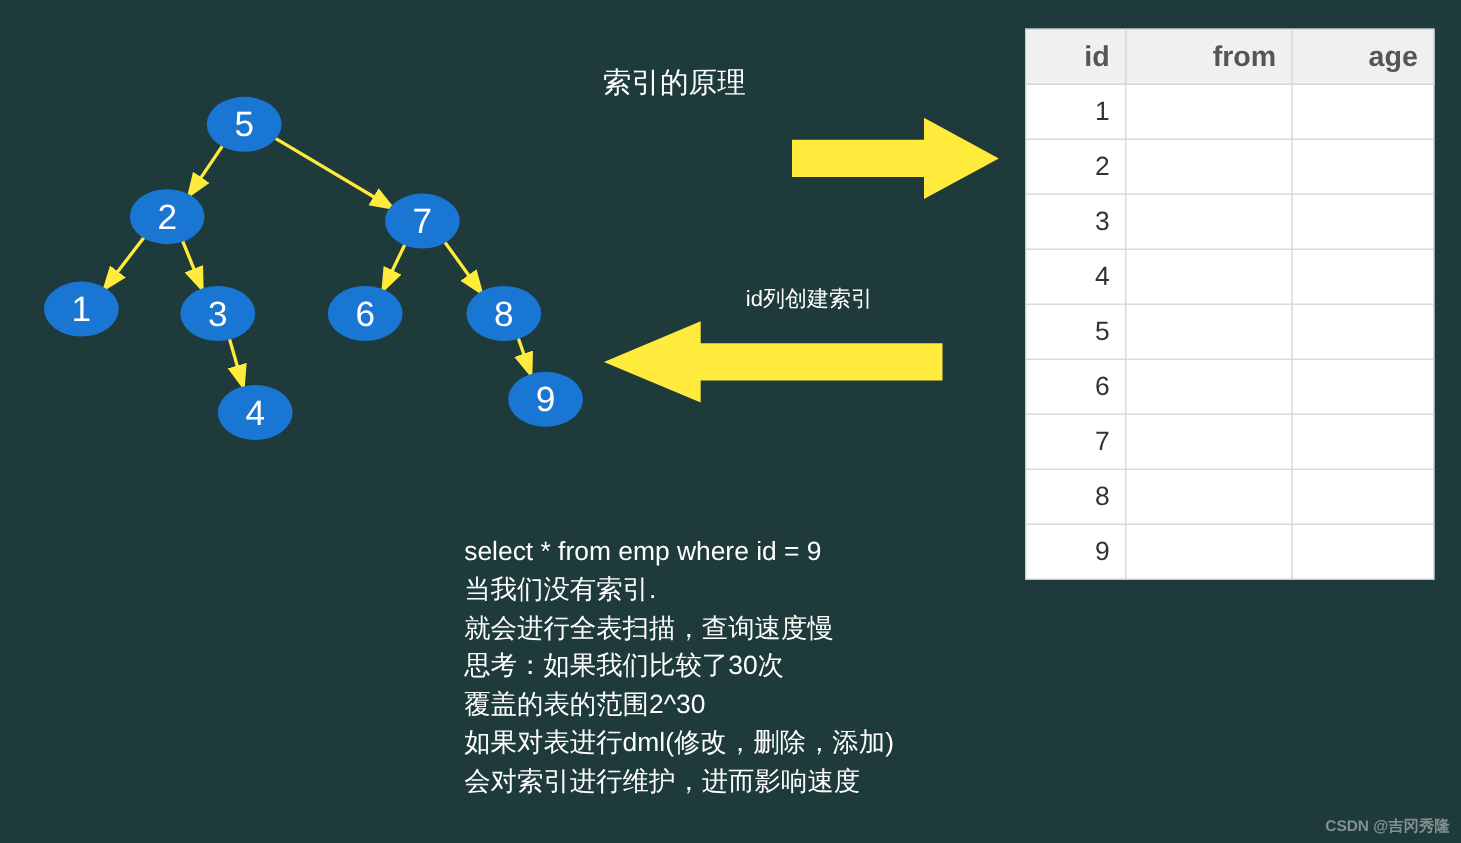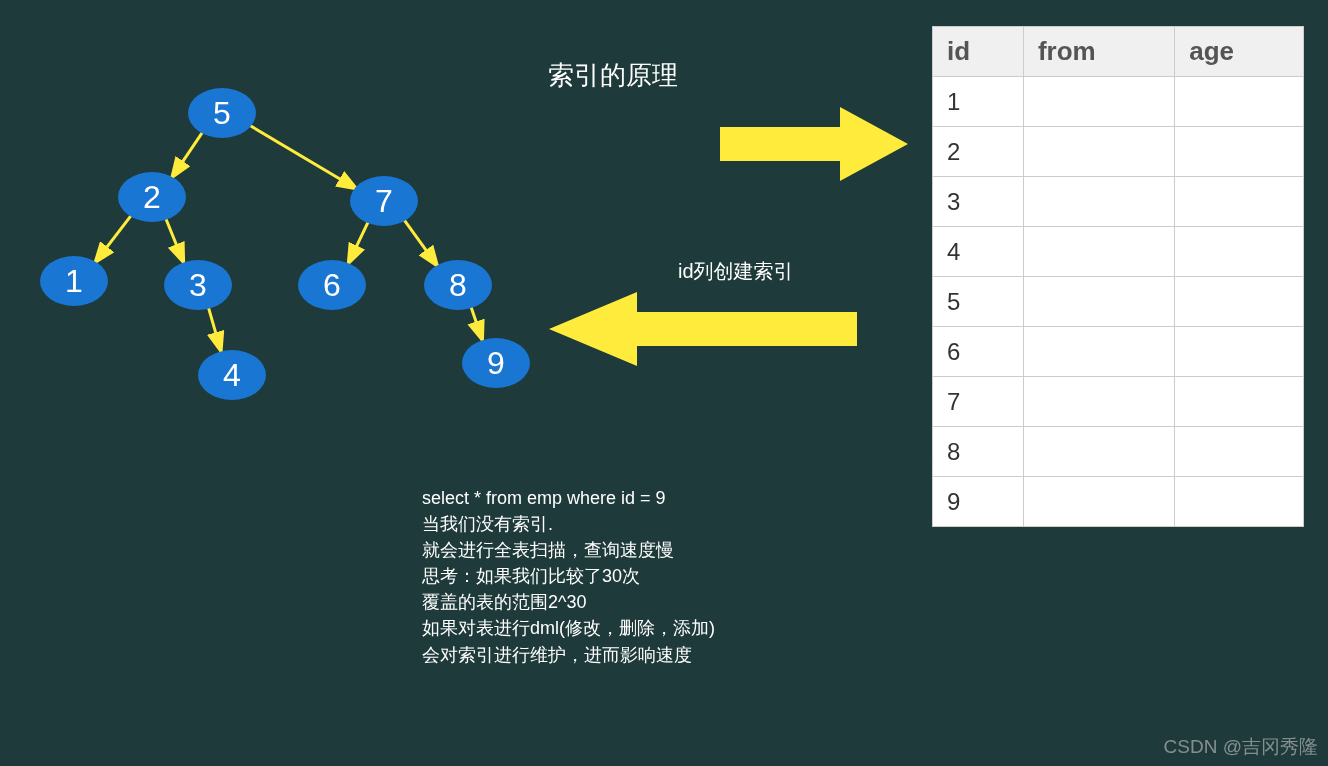--- a/index.html
+++ b/index.html
@@ -56,53 +56,54 @@
   }
   .arrow-left {
     position: absolute;
     left: 547px; top: 290px;
     width: 310px; height: 78px;
   }
   .body-text {
     position: absolute;
     left: 422px; top: 485px;
     color: #fff;
-    font-size: 18px;
+    font-size: 24px;
     line-height: 1.45;
     white-space: pre-line;
   }
   .data-table {
     position: absolute;
     left: 932px; top: 26px;
     width: 372px;
     border-collapse: collapse;
     background: #fff;
     font-size: 24px;
   }
   .data-table th, .data-table td {
     border: 1px solid #ccc;
     padding: 6px 14px;
-    text-align: left;
+    text-align: right;
     height: 50px;
   }
   .data-table th {
     background: #f0f0f0;
     color: #555;
     font-weight: bold;
     font-size: 26px;
   }
   .data-table td {
     color: #333;
   }
   .watermark {
     position: absolute;
     right: 10px;
     bottom: 6px;
     color: rgba(200,200,200,0.6);
-    font-size: 19px;
+    font-size: 14px;
+    font-weight: bold;
   }
 </style>
 </head>
 <body>
 
 <div class="tree-area">
   <svg class="edges">
     <defs>
       <marker id="ah" markerWidth="10" markerHeight="10" refX="7" refY="3" orient="auto">
         <path d="M0,0 L8,3 L0,6 Z" fill="#ffeb3b"></path>

